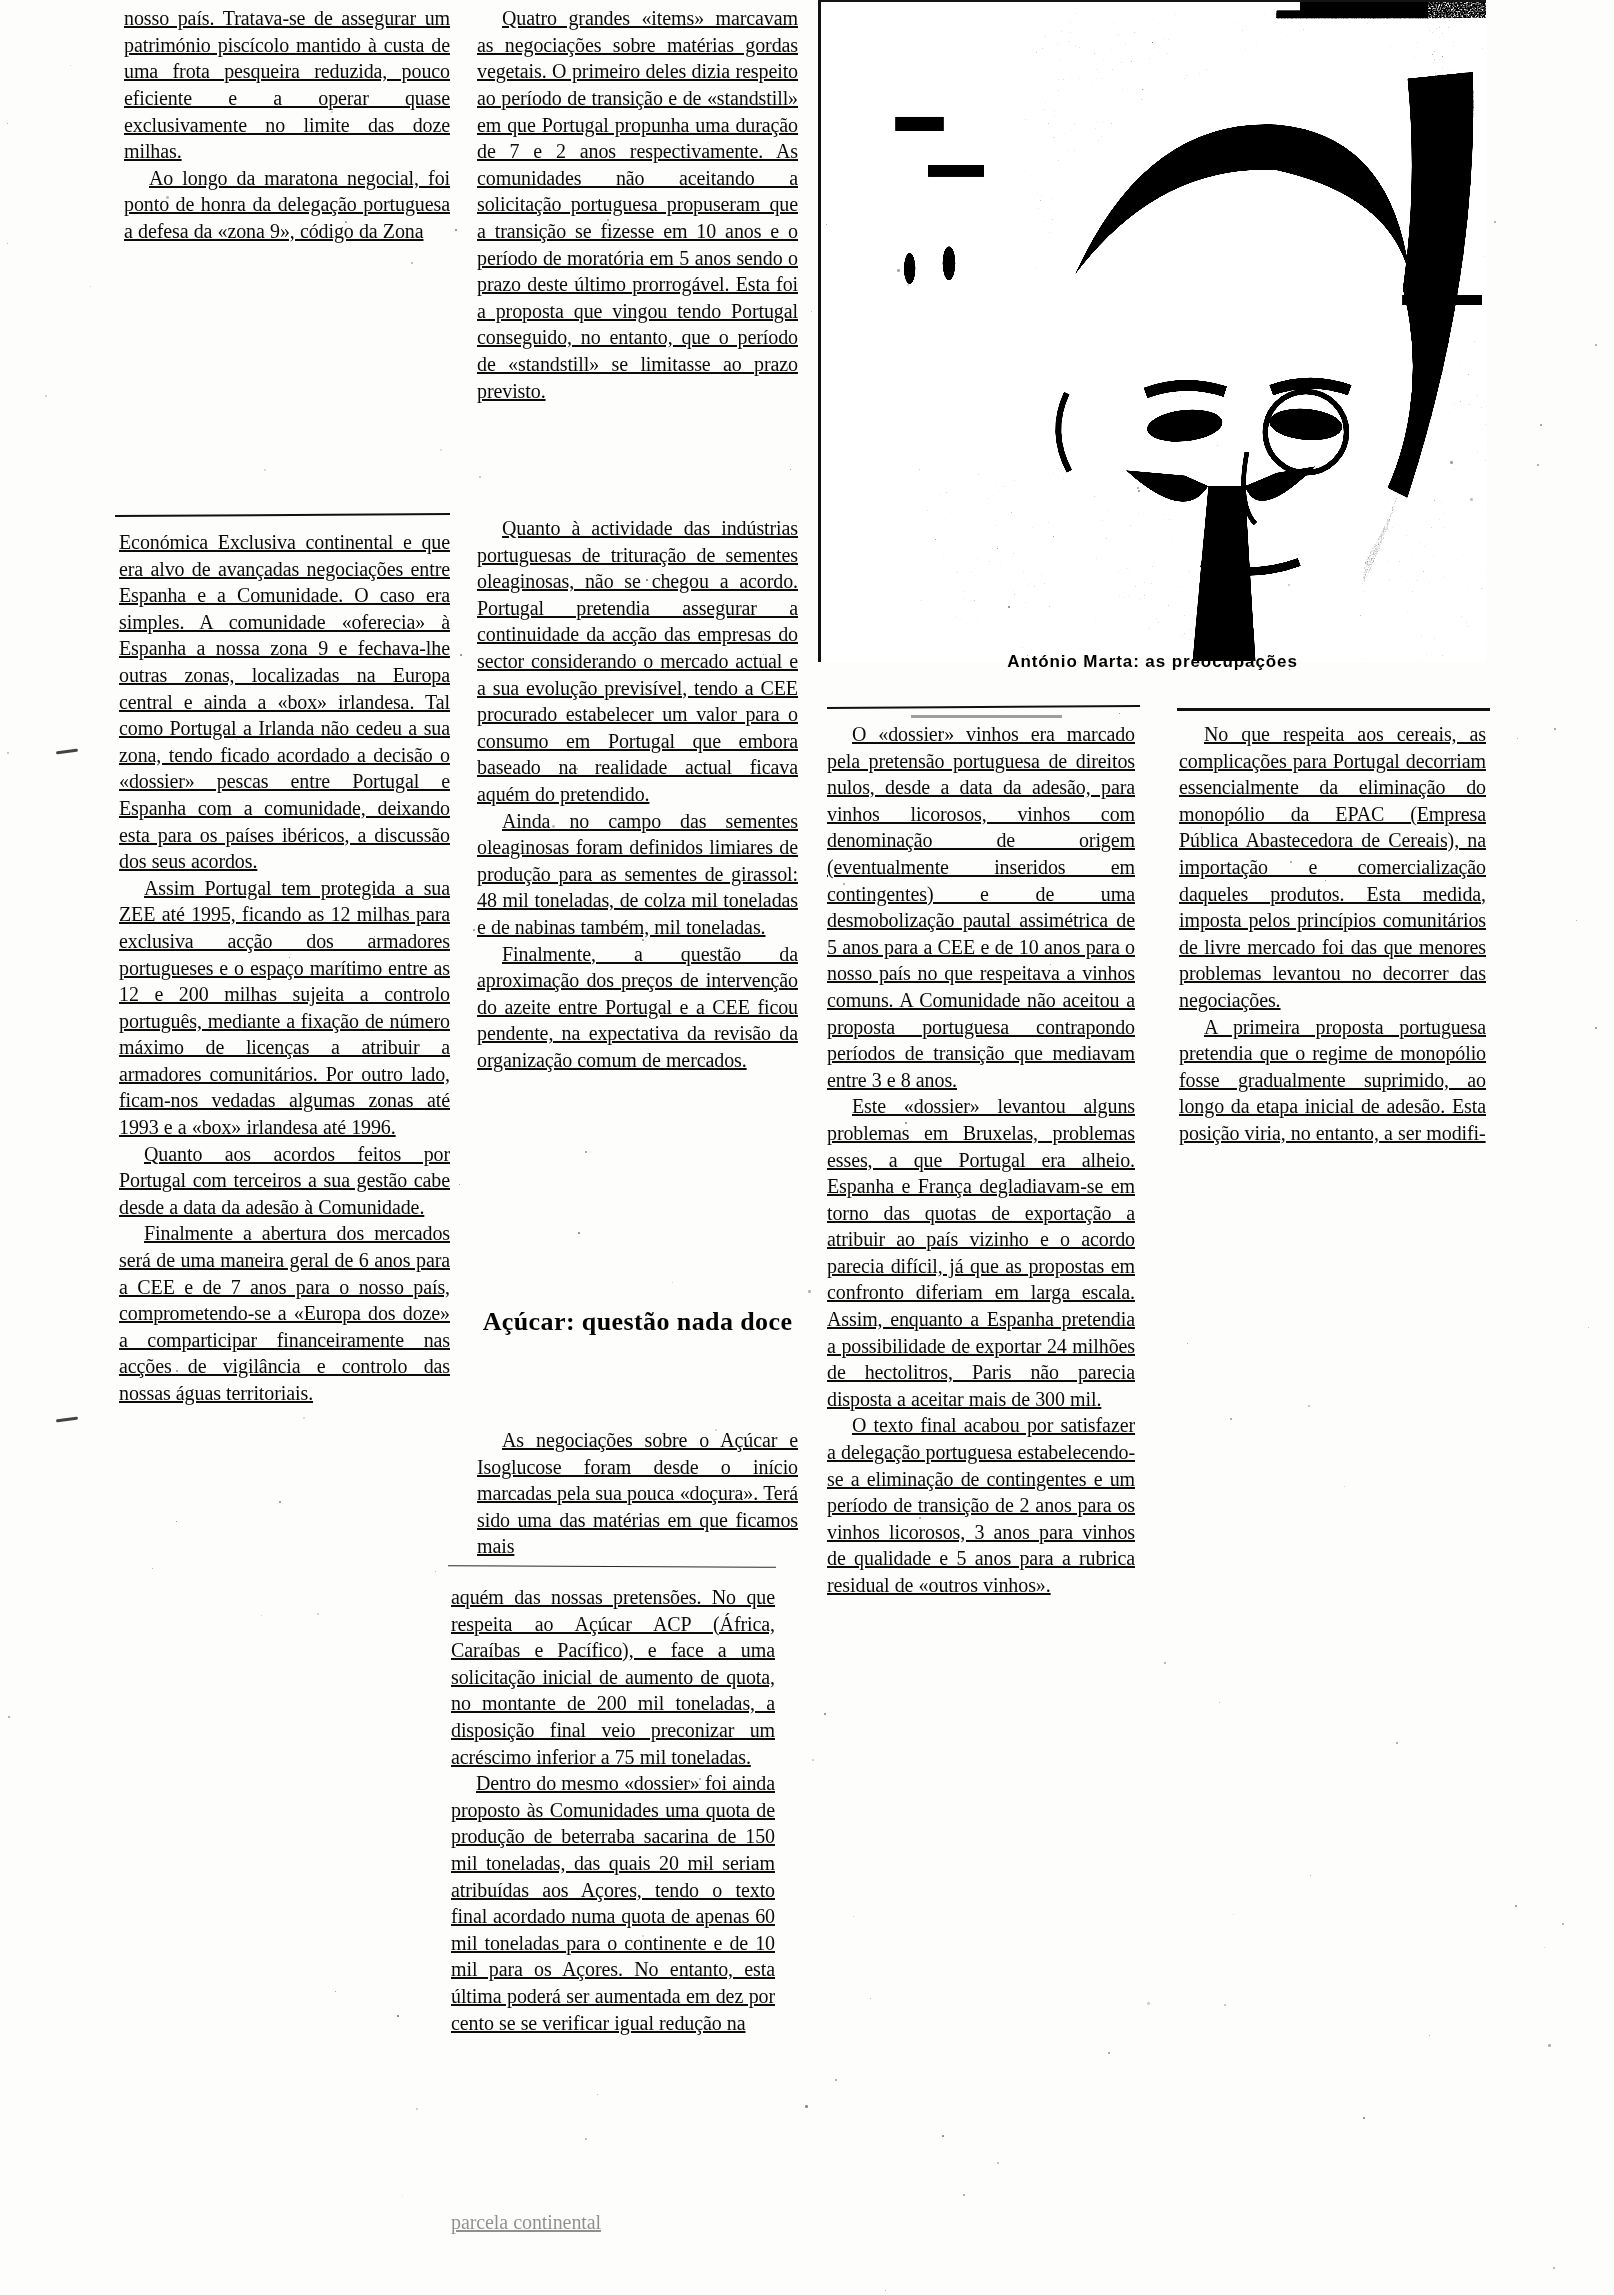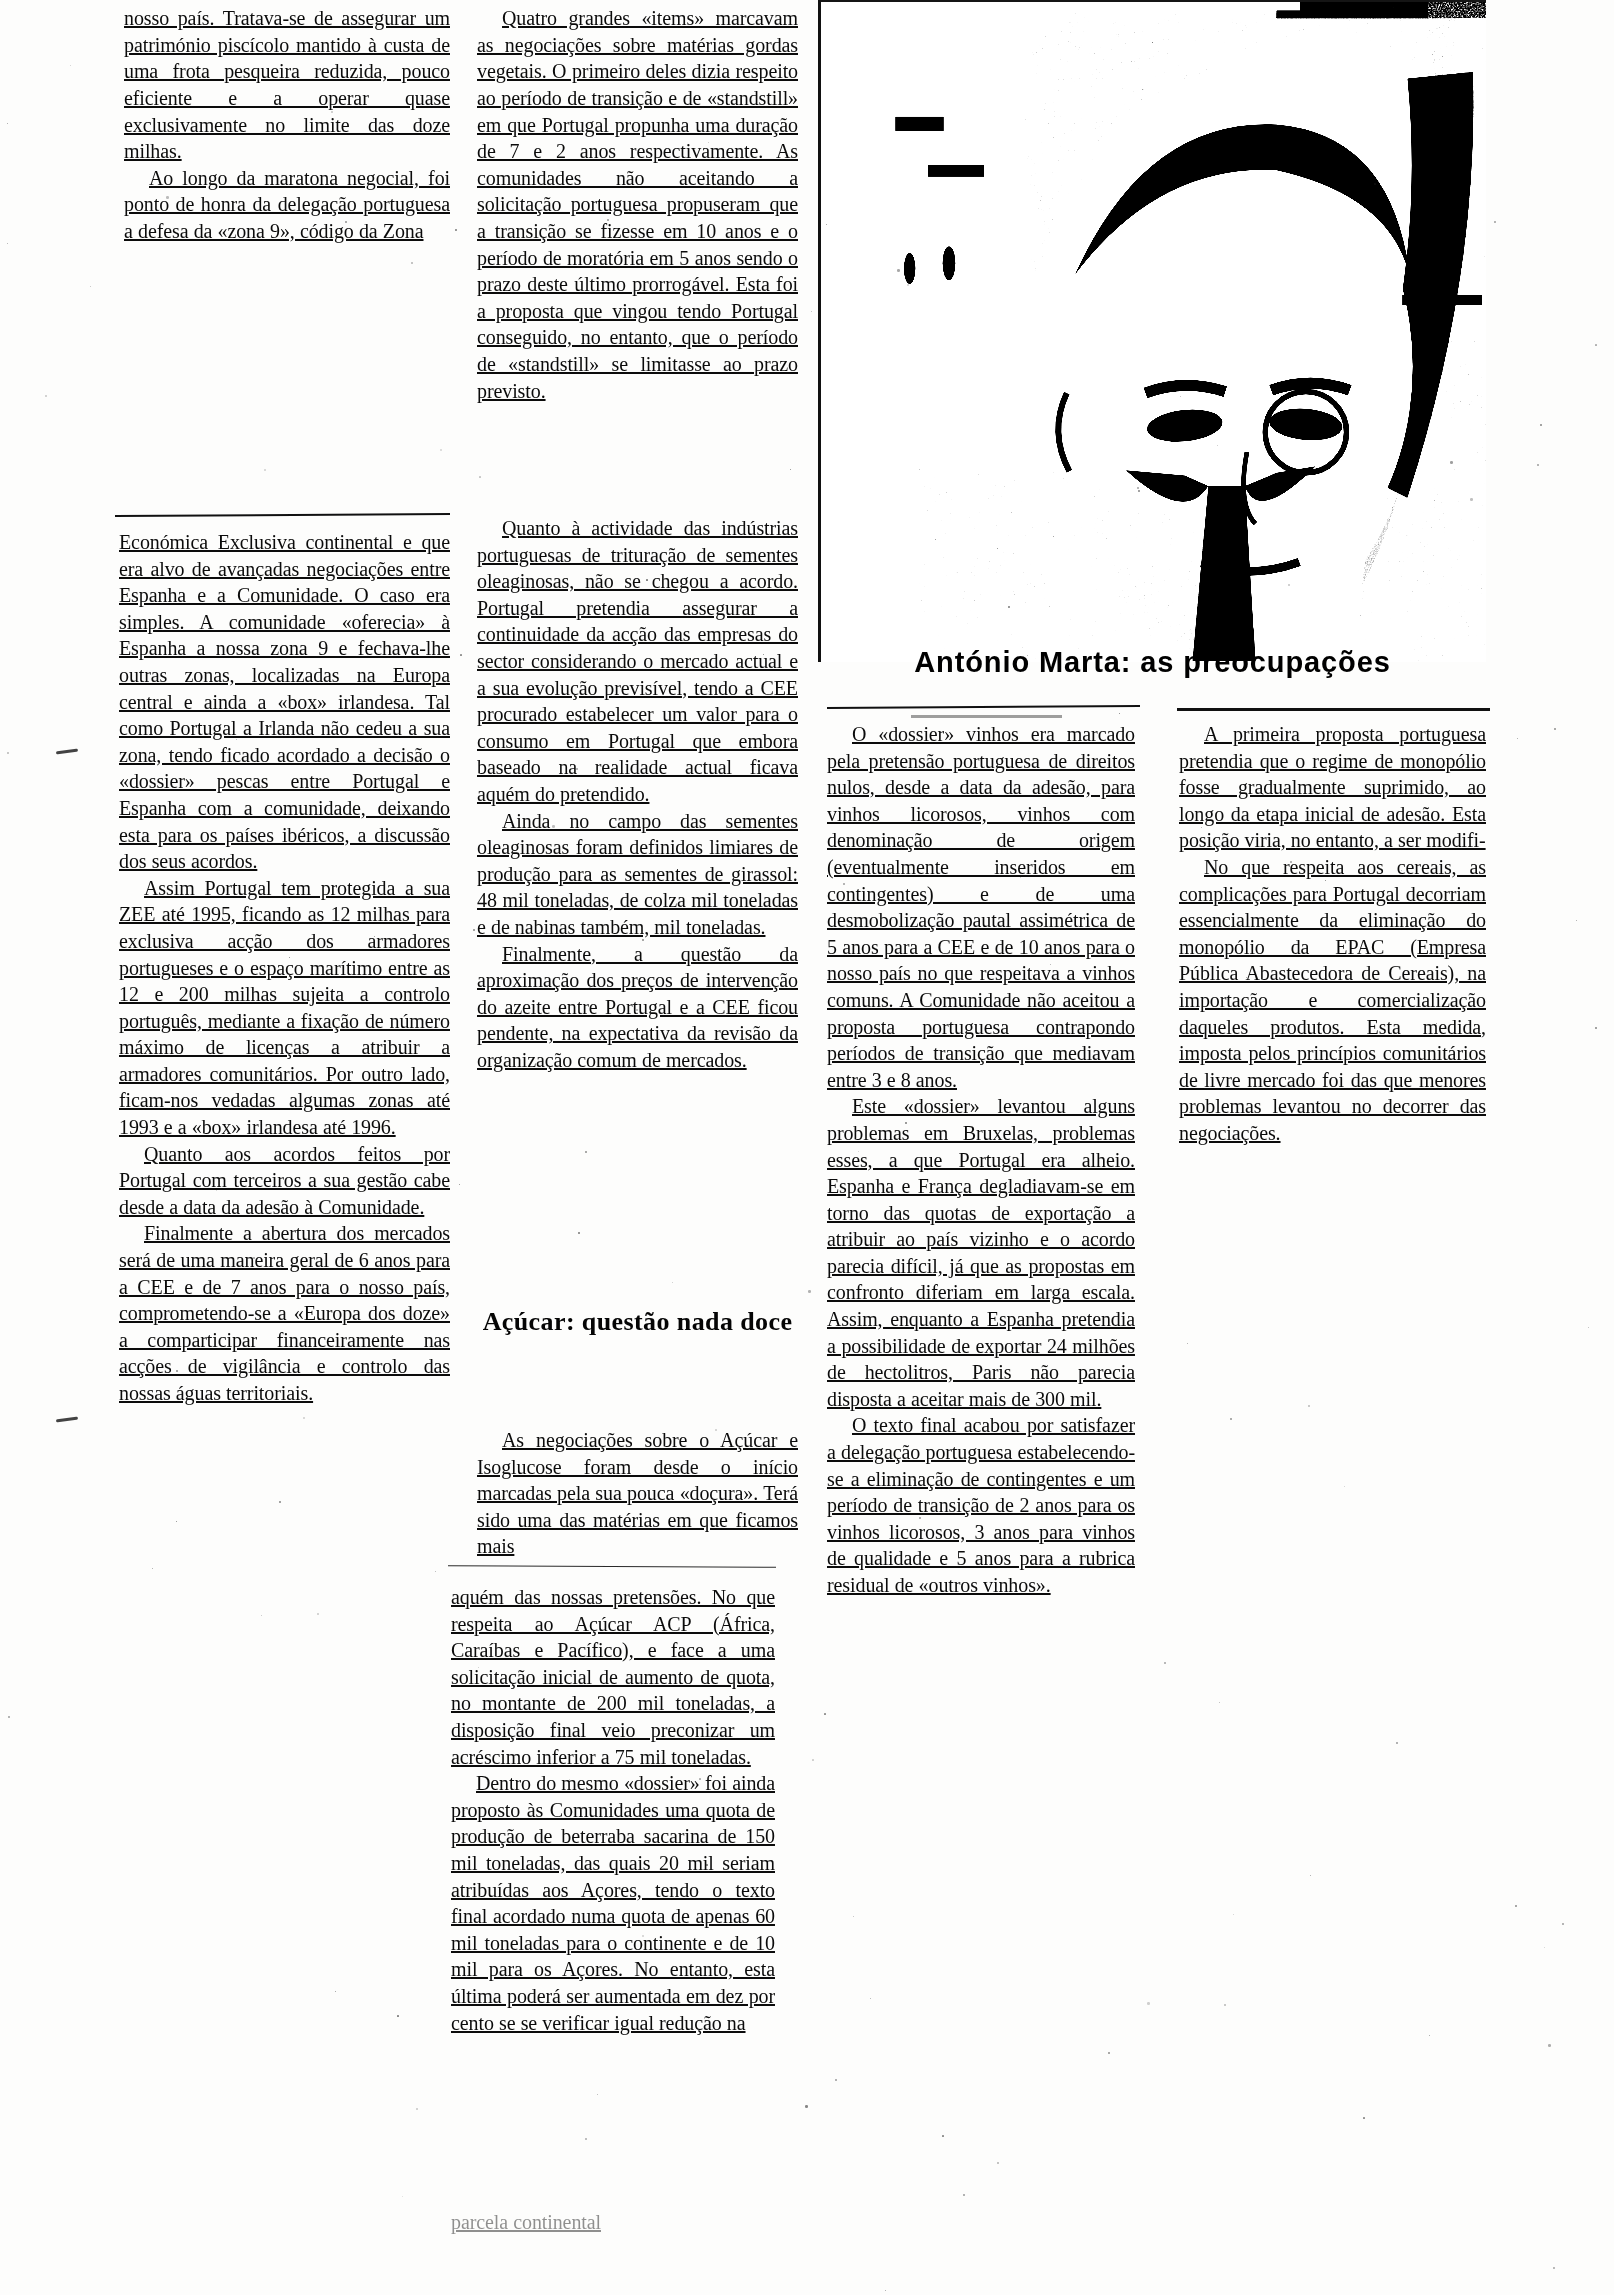--- a/index.html
+++ b/index.html
@@ -83,21 +83,21 @@
   .photo-canvas {
     position: absolute;
     inset: 0;
     filter: contrast(320%) grayscale(100%);
   }
   .caption {
     position: absolute;
     text-align: center;
     font-family: "Liberation Sans", "DejaVu Sans", sans-serif;
     font-weight: bold;
-    font-size: 29px;
+    font-size: 17px;
     line-height: 30px;
     letter-spacing: 0.9px;
     color: #000;
   }
 
   
   .subhead {
     position: absolute;
     text-align: center;
     font-family: "Liberation Serif", "DejaVu Serif", serif;
@@ -266,22 +266,22 @@
 <div class="rule thin" style="left:911px; top:715px; width:151px; height:2.6px; opacity:.45;"></div>
 <div class="rule" style="left:1177px; top:708px; width:313px; height:3.3px;"></div>
 
 <div class="col" id="c3" style="left:827px; top:721px; width:308px;">
   <p>O «dossier» vinhos era marcado pela pretensão portuguesa de direitos nulos, desde a data da adesão, para vinhos licorosos, vinhos com denominação de origem (eventualmente inseridos em contingentes) e de uma desmobolização pautal assimétrica de 5 anos para a CEE e de 10 anos para o nosso país no que respeitava a vinhos comuns. A Comunidade não aceitou a proposta portuguesa contrapondo períodos de transição que mediavam entre 3 e 8 anos.</p>
   <p>Este «dossier» levantou alguns problemas em Bruxelas, problemas esses, a que Portugal era alheio. Espanha e França degladiavam-se em torno das quotas de exportação a atribuir ao país vizinho e o acordo parecia difícil, já que as propostas em confronto diferiam em larga escala. Assim, enquanto a Espanha pretendia a possibilidade de exportar 24 milhões de hectolitros, Paris não parecia disposta a aceitar mais de 300 mil.</p>
   <p>O texto final acabou por satisfazer a delegação portuguesa estabelecendo-se a eliminação de contingentes e um período de transição de 2 anos para os vinhos licorosos, 3 anos para vinhos de qualidade e 5 anos para a rubrica residual de «outros vinhos».</p>
 </div>
 
 <div class="col" id="c4" style="left:1179px; top:721px; width:307px;">
+  <p>No que respeita aos cereais, as complicações para Portugal decorriam essencialmente da eliminação do monopólio da EPAC (Empresa Pública Abastecedora de Cereais), na importação e comercialização daqueles produtos. Esta medida, imposta pelos princípios comunitários de livre mercado foi das que menores problemas levantou no decorrer das negociações.</p>
   <p>A primeira proposta portuguesa pretendia que o regime de monopólio fosse gradualmente suprimido, ao longo da etapa inicial de adesão. Esta posição viria, no entanto, a ser modifi-</p>
-  <p>No que respeita aos cereais, as complicações para Portugal decorriam essencialmente da eliminação do monopólio da EPAC (Empresa Pública Abastecedora de Cereais), na importação e comercialização daqueles produtos. Esta medida, imposta pelos princípios comunitários de livre mercado foi das que menores problemas levantou no decorrer das negociações.</p>
 </div>
 
 <div id="speckle-layer">
     <div class="scan-speck" style="width: 2.5px; height: 2.5px; left: 808px; top: 1290px; opacity: 0.33;"></div>
     <div class="scan-speck" style="width: 1.8px; height: 1.8px; left: 1008px; top: 606px; opacity: 0.57;"></div>
     <div class="scan-speck" style="width: 1.4px; height: 1.4px; left: 708px; top: 691px; opacity: 0.37;"></div>
     <div class="scan-speck" style="width: 2.2px; height: 2.2px; left: 224px; top: 815px; opacity: 0.43;"></div>
     <div class="scan-speck" style="width: 1.5px; height: 1.5px; left: 331px; top: 111px; opacity: 0.23;"></div>
     <div class="scan-speck" style="width: 1.6px; height: 1.6px; left: 1036px; top: 1486px; opacity: 0.24;"></div>
     <div class="scan-speck" style="width: 2.5px; height: 2.5px; left: 805px; top: 2105px; opacity: 0.52;"></div>

